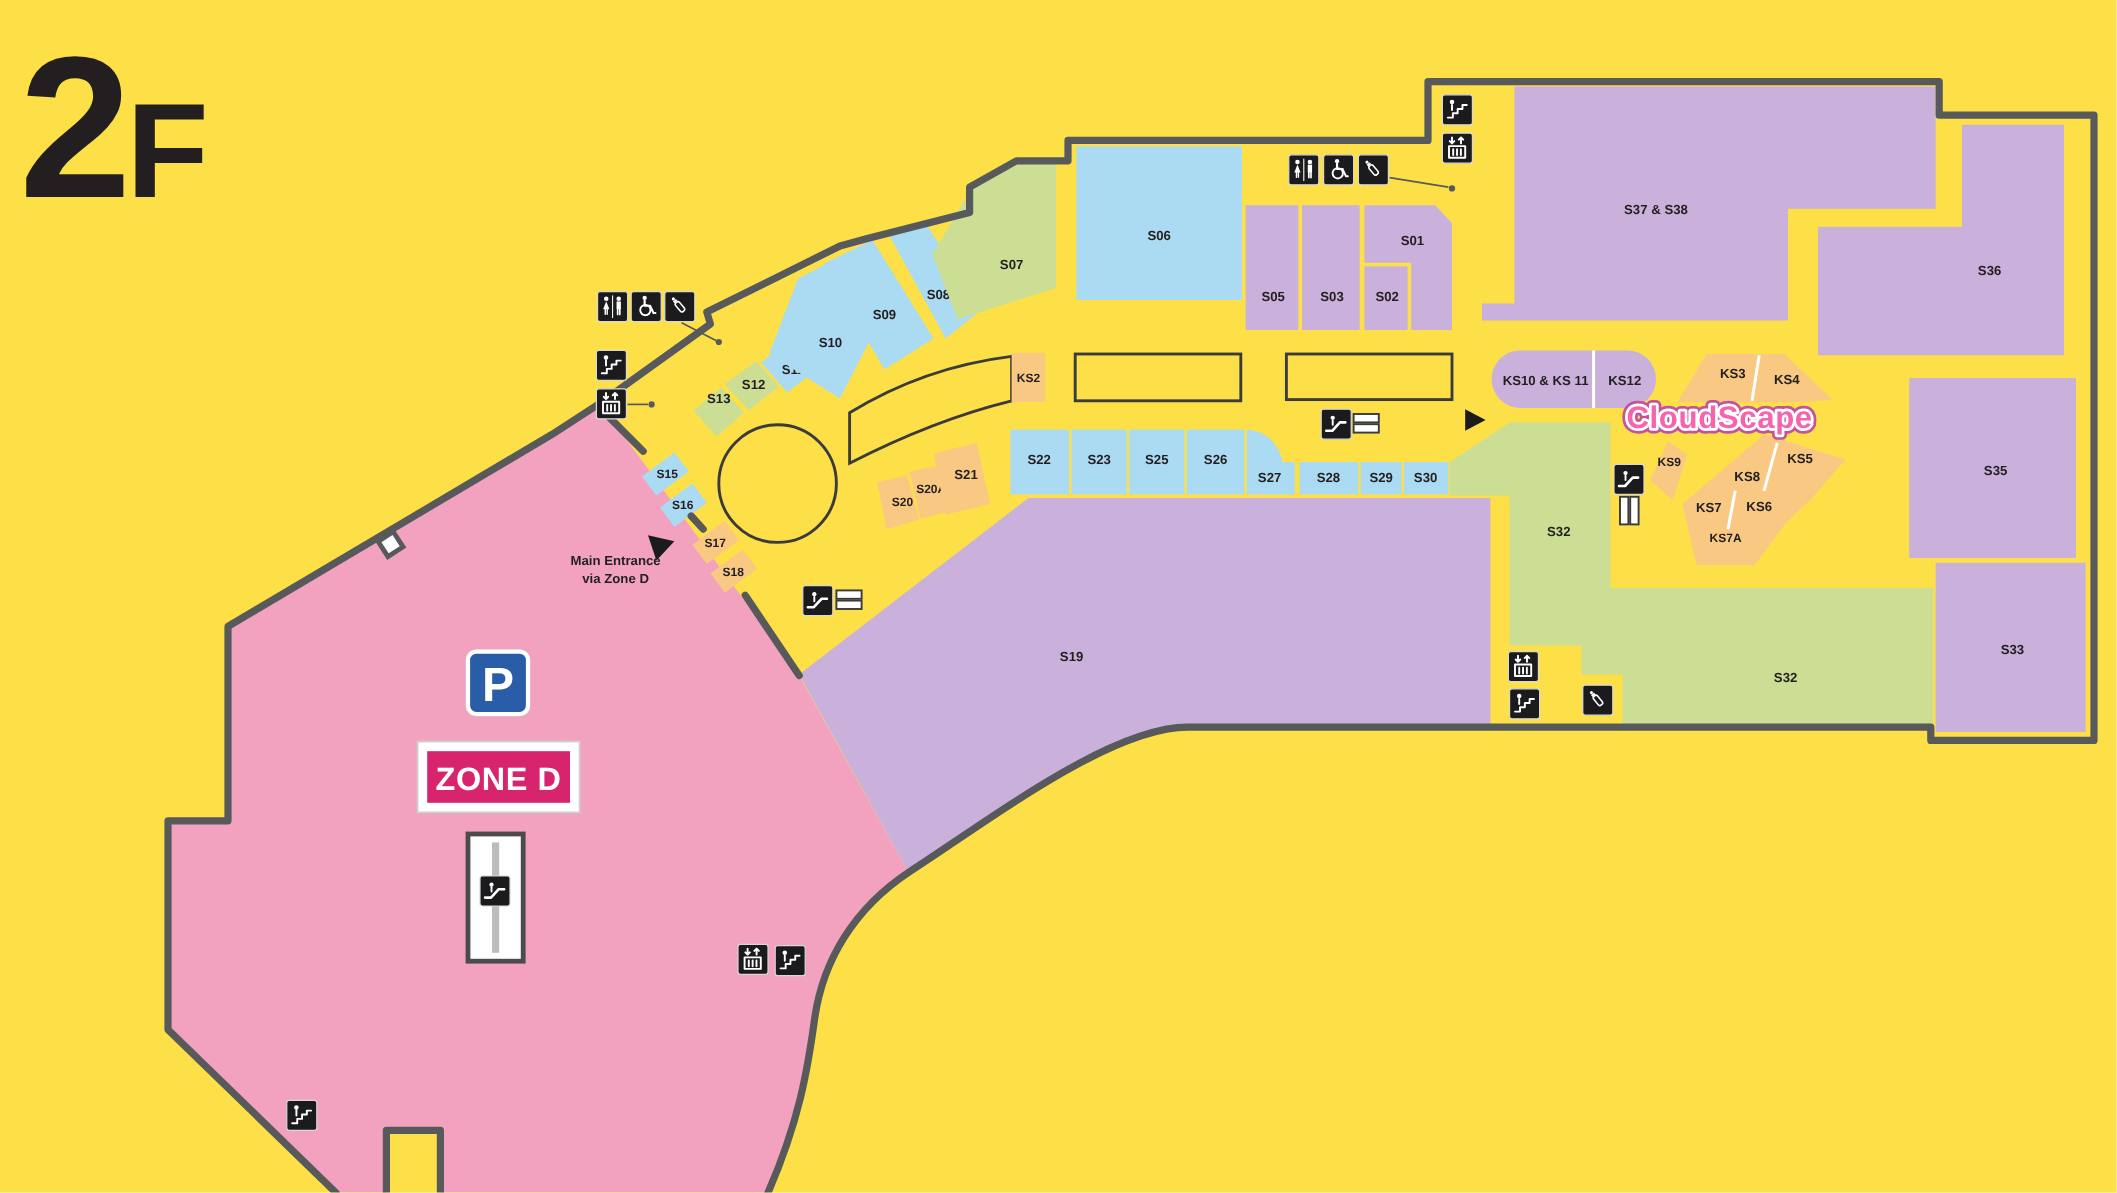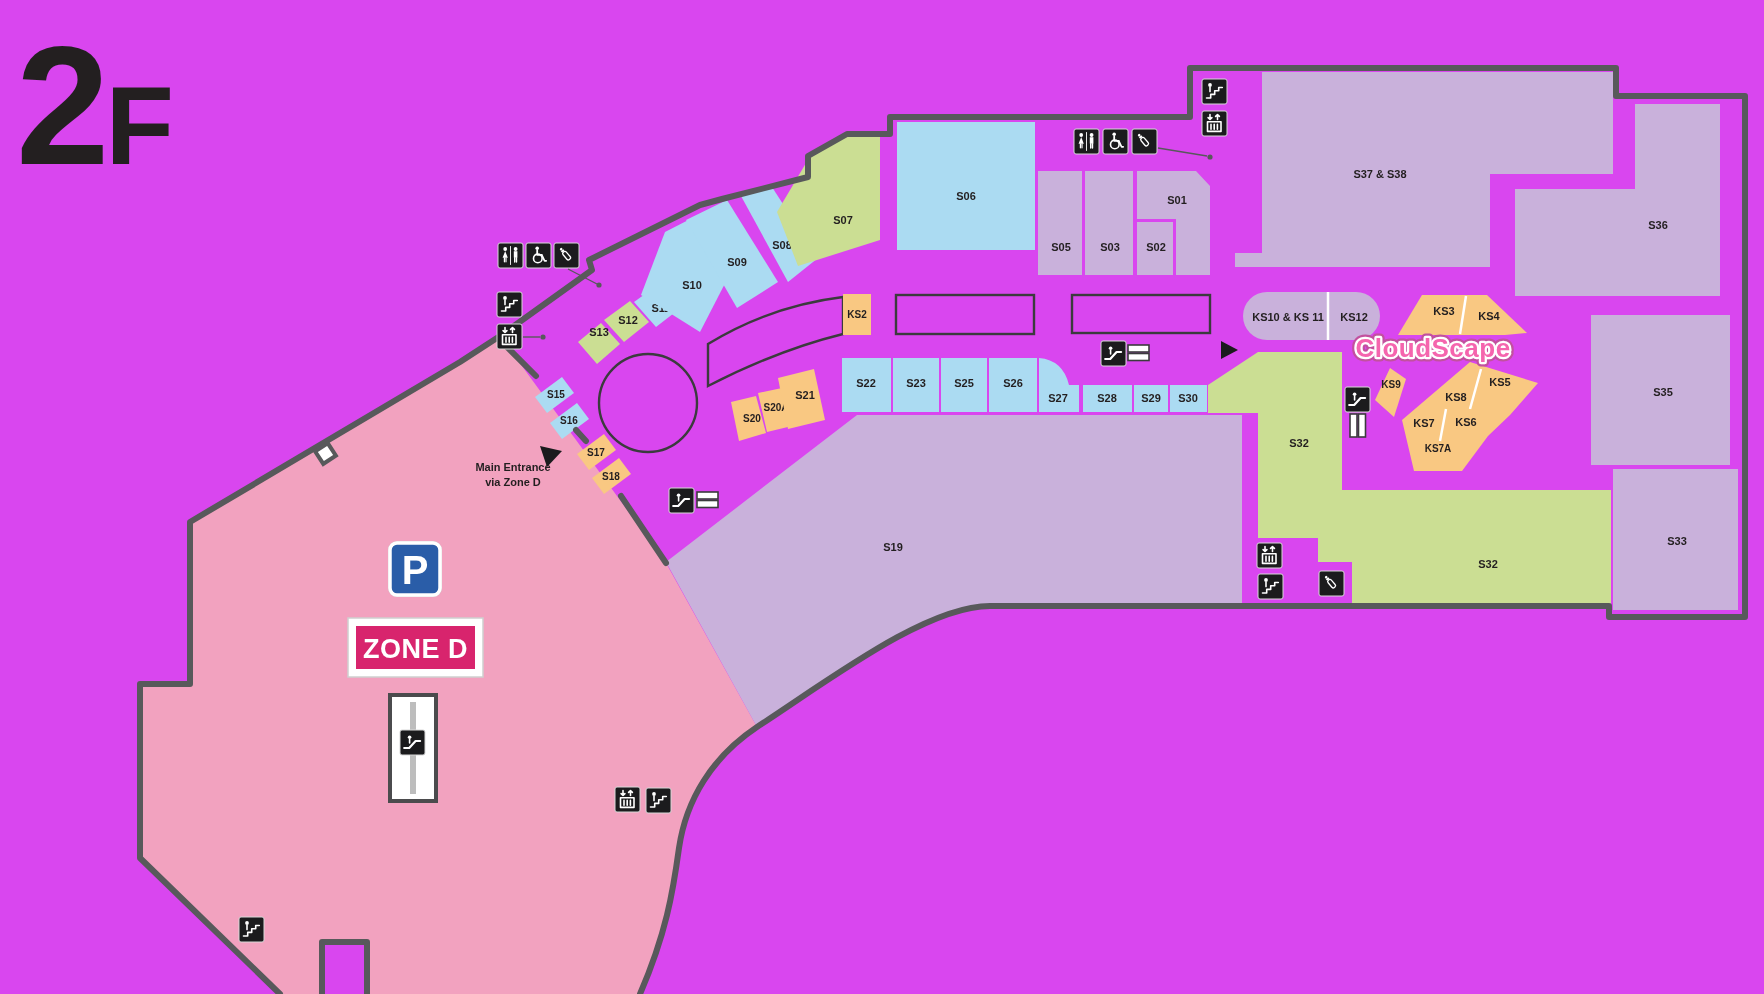--- a/index.html
+++ b/index.html
@@ -1,16 +1,16 @@
 <!DOCTYPE html>
 <html><head>
 <meta charset="utf-8">
 <style>
   html,body{margin:0;padding:0;background:#ffffff;}
-  #stage{position:relative;width:1764px;height:994px;background:#d946ef;overflow:hidden;
+  #stage{position:relative;width:1764px;height:994px;background:#fde047;overflow:hidden;
          font-family:"Liberation Sans",sans-serif;}
   #floor-label{position:absolute;left:16px;top:22px;color:#231F20;font-weight:900;
                line-height:1;letter-spacing:-4px;}
   #floor-label .num{font-size:168px;}
   #floor-label .suf{font-size:112px;letter-spacing:0;}
   svg{position:absolute;left:0;top:0;}
   svg text{font-family:"Liberation Sans",sans-serif;}
   .lbl{font-size:11px;font-weight:bold;fill:#231F20;text-anchor:middle;}
   .lbl-sm{font-size:10px;font-weight:bold;fill:#231F20;text-anchor:middle;}
   .note{font-size:11px;font-weight:bold;fill:#231F20;text-anchor:middle;}

